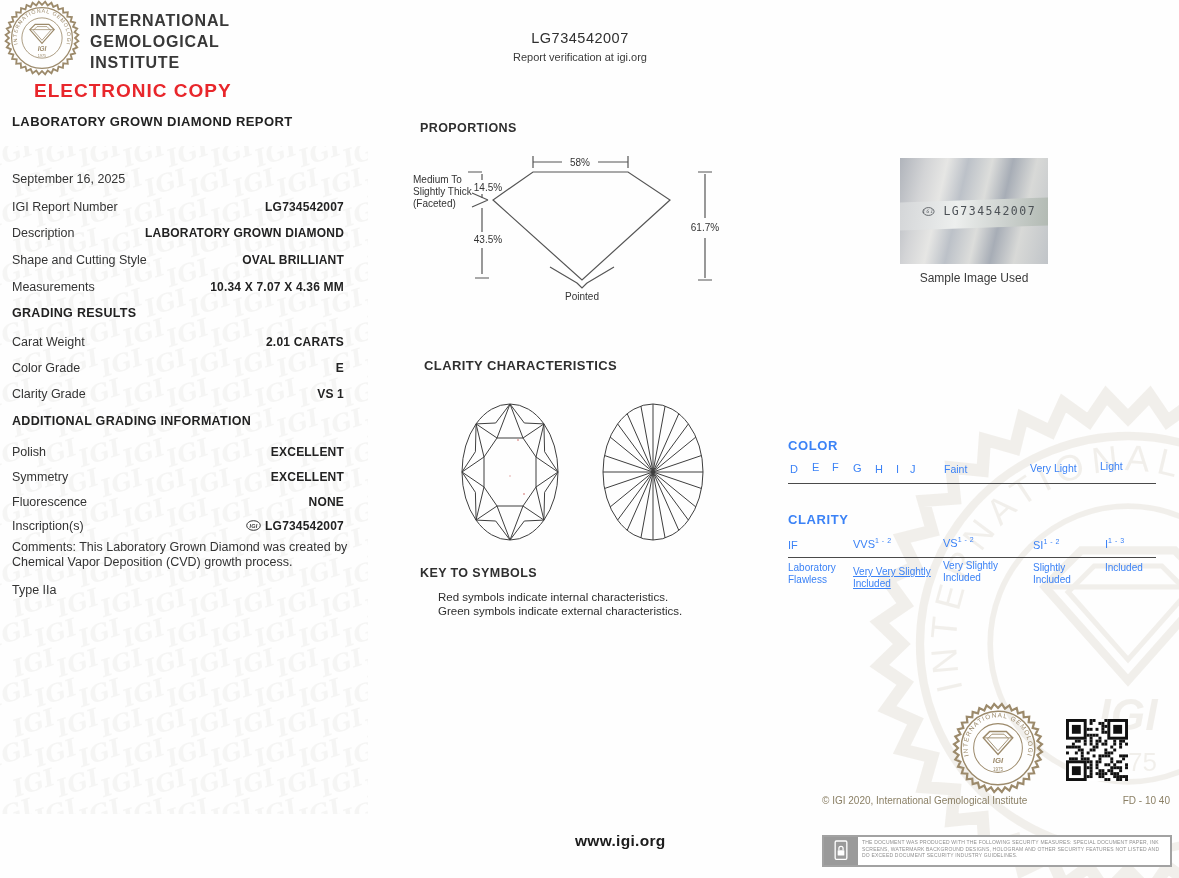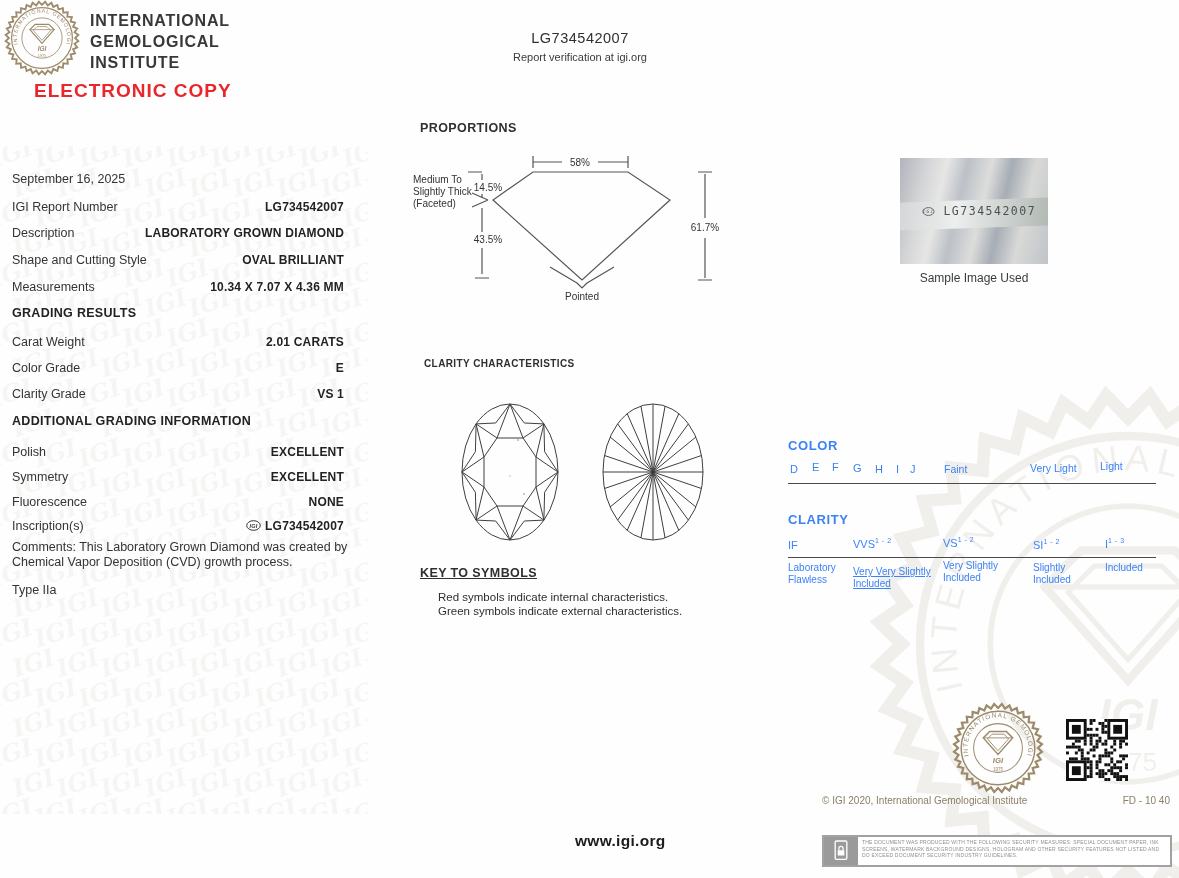--- a/index.html
+++ b/index.html
@@ -25,22 +25,22 @@
   .sec-head{position:absolute;left:12px;font-size:12.5px;font-weight:bold;letter-spacing:0.3px;color:#222;}
   .comments{left:12px;top:540px;width:346px;font-size:12.5px;line-height:14.5px;color:#333;}
   .type-note{left:12px;top:583px;font-size:12.5px;color:#333;}
   .insc-icon{display:inline-block;vertical-align:-1px;margin-right:4px;}
   
   .prop-title{left:420px;top:121px;font-size:12.5px;font-weight:bold;letter-spacing:0.4px;}
   #prop-svg{left:400px;top:140px;}
   #prop-svg text{font-family:"Liberation Sans",sans-serif;font-size:10px;fill:#333;}
   #prop-svg .ln{stroke:#555;stroke-width:1.2;fill:none;}
   
-  .cc-title{left:424px;top:358px;font-size:10px;font-weight:bold;letter-spacing:0.4px;}
-  .kts-title{left:420px;top:566px;font-size:12.5px;font-weight:bold;letter-spacing:0.4px;text-decoration:underline;}
+  .cc-title{left:424px;top:358px;font-size:13px;font-weight:bold;letter-spacing:0.4px;}
+  .kts-title{left:420px;top:566px;font-size:12.5px;font-weight:bold;letter-spacing:0.4px;}
   .kts-lines{left:438px;top:590px;font-size:11.5px;line-height:14px;color:#2e2e2e;}
   .oval-svg .ln{stroke:#3e3e3e;stroke-width:1;fill:none;}
   
   .sample{left:900px;top:158px;width:148px;height:106px;overflow:hidden;
           background:linear-gradient(103deg,#b0b4bb 0%,#d3d4d6 16%,#e6e6e4 28%,#bcc1c8 40%,#dcdddb 54%,#a7adb6 66%,#d8d9d7 80%,#c0c4c8 100%);}
   .sample .band{position:absolute;left:0;right:0;top:40%;height:26%;
           background:linear-gradient(96deg,#d4d6d8 0%,#edefee 38%,#ccd1ce 72%,#b2bab3 100%);transform:skewY(-2deg);}
   .sample .insc{position:absolute;left:22px;top:46px;font-family:"DejaVu Sans Mono",monospace;
           font-size:11.5px;letter-spacing:1.5px;color:#4c5156;white-space:nowrap;}
   .sample-cap{left:900px;top:271px;width:148px;text-align:center;font-size:12px;color:#3a3a3a;}
@@ -304,20 +304,21 @@
       </g>
       <text x="50" y="66.5" text-anchor="middle" font-size="8.5" font-style="italic" font-weight="bold" fill="#9c8a6b">IGI</text>
       <text x="50" y="74.5" text-anchor="middle" font-size="5" fill="#9c8a6b">1975</text>
     </svg>
   <div class="abs org-name">
     <div>INTERNATIONAL</div>
     <div>GEMOLOGICAL</div>
     <div>INSTITUTE</div>
   </div>
   <div class="abs electronic-copy">ELECTRONIC COPY</div>
+  <div class="abs doc-title">LABORATORY GROWN DIAMOND REPORT</div>
   <div class="abs verify-wrap">
     <div class="verify-num">LG734542007</div>
     <div class="verify-txt">Report verification at igi.org</div>
   </div>
 
   <div class="row" style="top:172px;">
     <span class="lab">September 16, 2025</span>
     </div>
 
   <div class="row" style="top:200px;">

